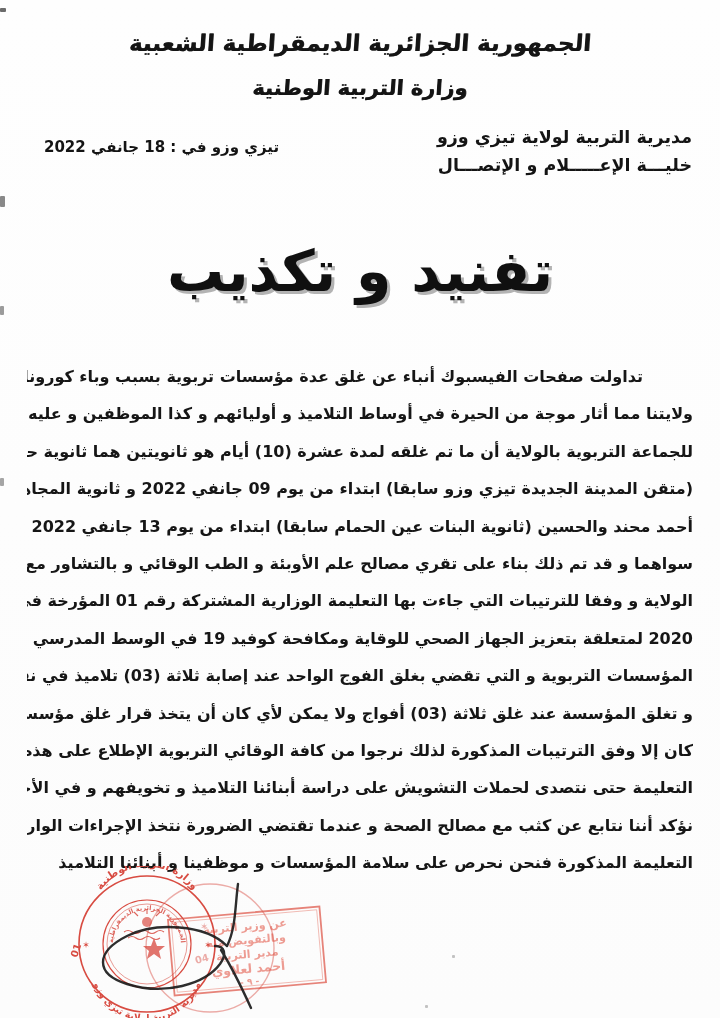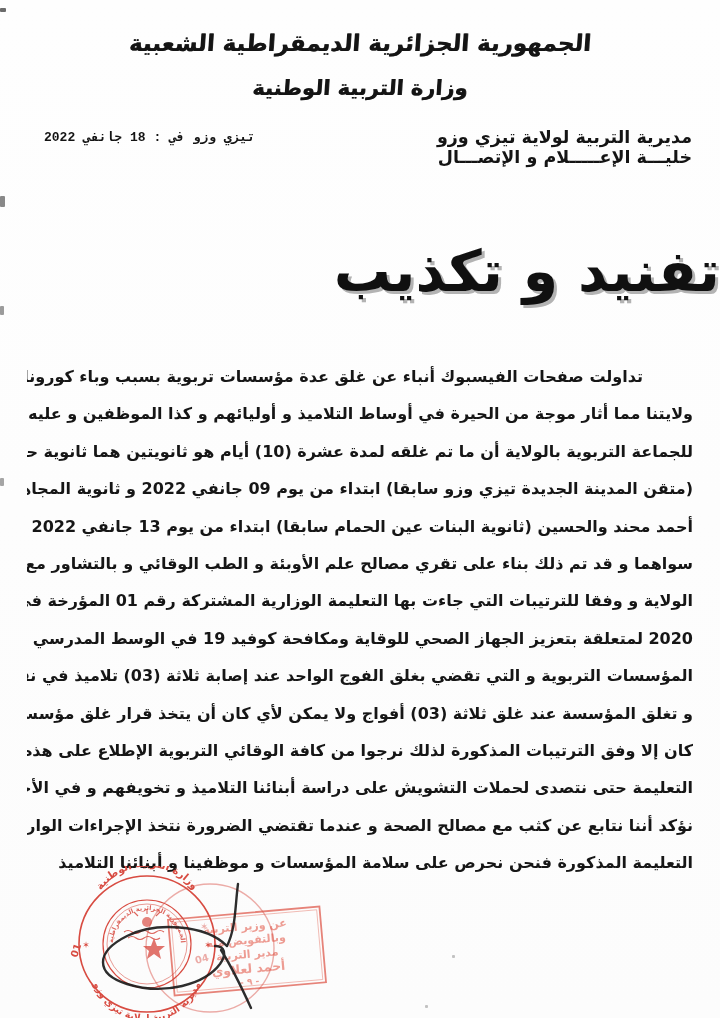--- a/index.html
+++ b/index.html
@@ -16,31 +16,31 @@
     transform:skewX(-4deg);
     text-shadow:0.6px 0.4px 0 #333;
   }
   .min-line{
     position:absolute;top:76px;left:0;right:0;text-align:center;
     font-weight:700;font-size:21px;direction:rtl;
     transform:skewX(-4deg);
     text-shadow:0.6px 0.4px 0 #333;
   }
   .date-line{
-    position:absolute;top:129px;left:44px;
-    font-weight:700;font-size:13px;direction:rtl;font-family:Liberation Mono, monospace;
+    position:absolute;top:138px;left:44px;
+    font-weight:700;font-size:15px;direction:rtl;
   }
   .org-block{
     position:absolute;top:127px;right:28px;text-align:right;direction:rtl;
     font-weight:700;font-size:17.5px;
   }
-  .org-block .l2{margin-top:0;}
+  .org-block .l2{margin-top:8px;}
   
   .doc-title{
-    position:absolute;top:238px;left:0;right:0;direction:rtl;
+    position:absolute;top:238px;left:0;right:0;text-align:center;direction:rtl;
     font-weight:700;font-size:57px;color:#101010;
     text-shadow:3px 3px 0 #b3b3b3;
   }
   
   .body-text{
     position:absolute;top:358px;left:27px;right:27px;height:532px;
     direction:rtl;font-weight:700;font-size:16px;line-height:37.4px;
     color:#161616;
   }
   .body-line{text-align:justify;text-align-last:justify;white-space:nowrap;overflow:hidden;}

